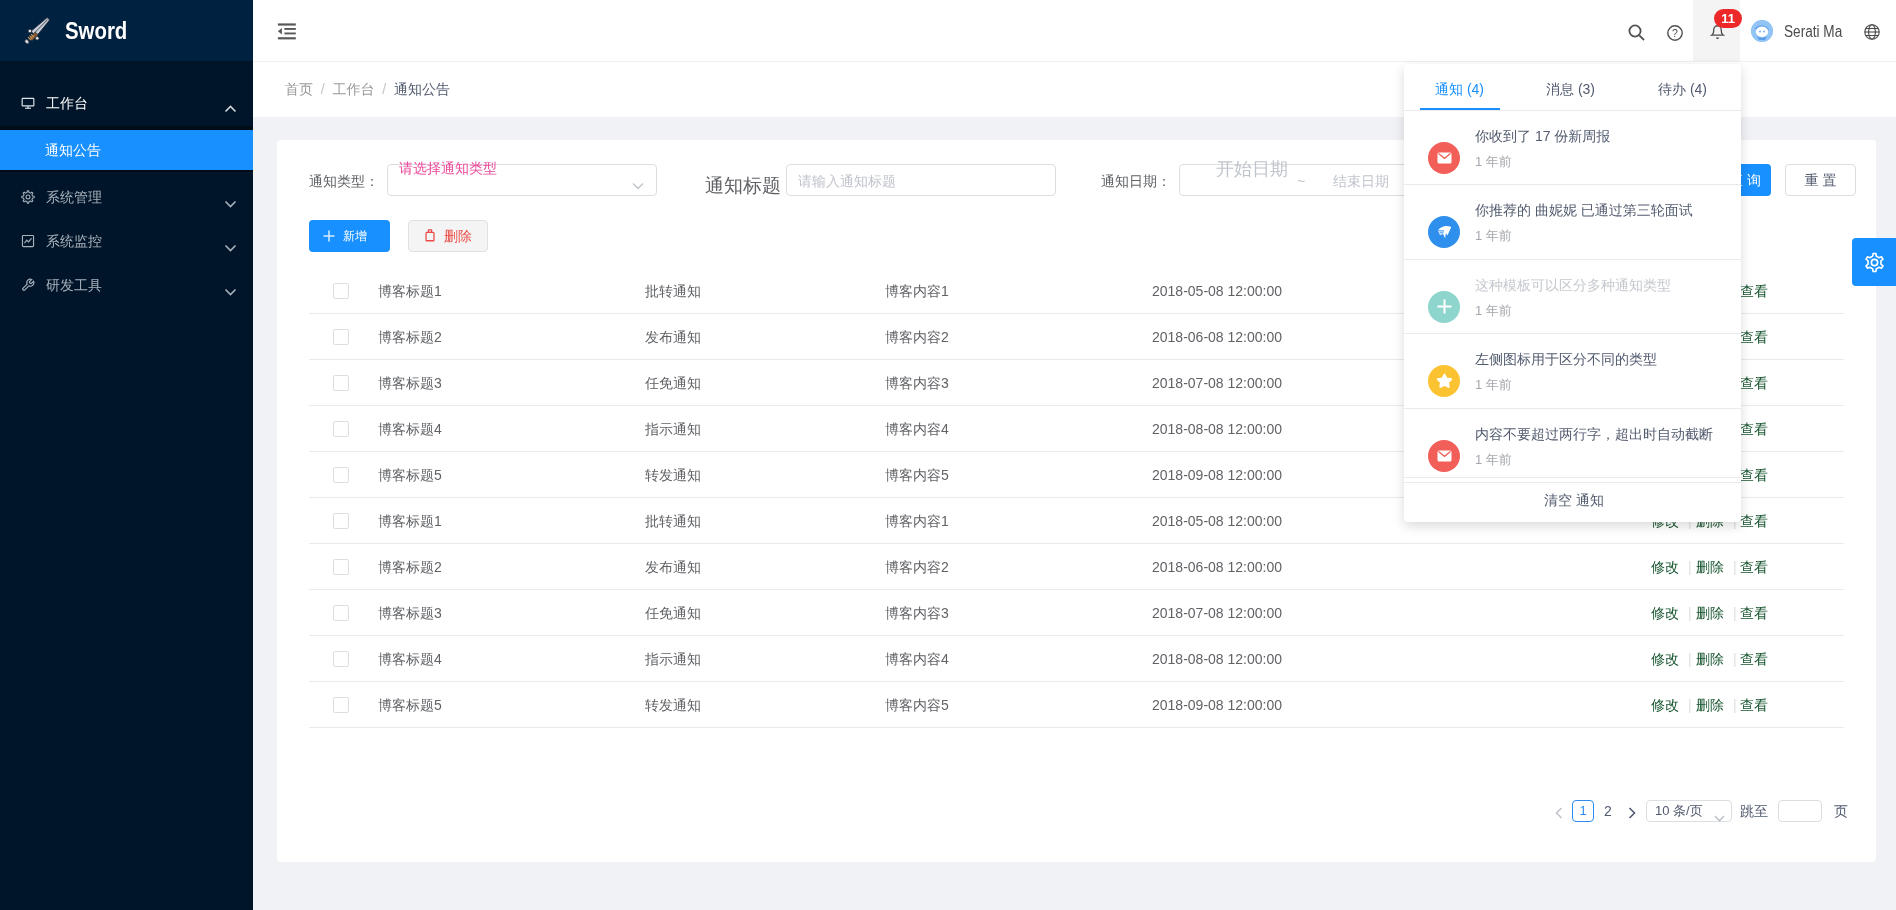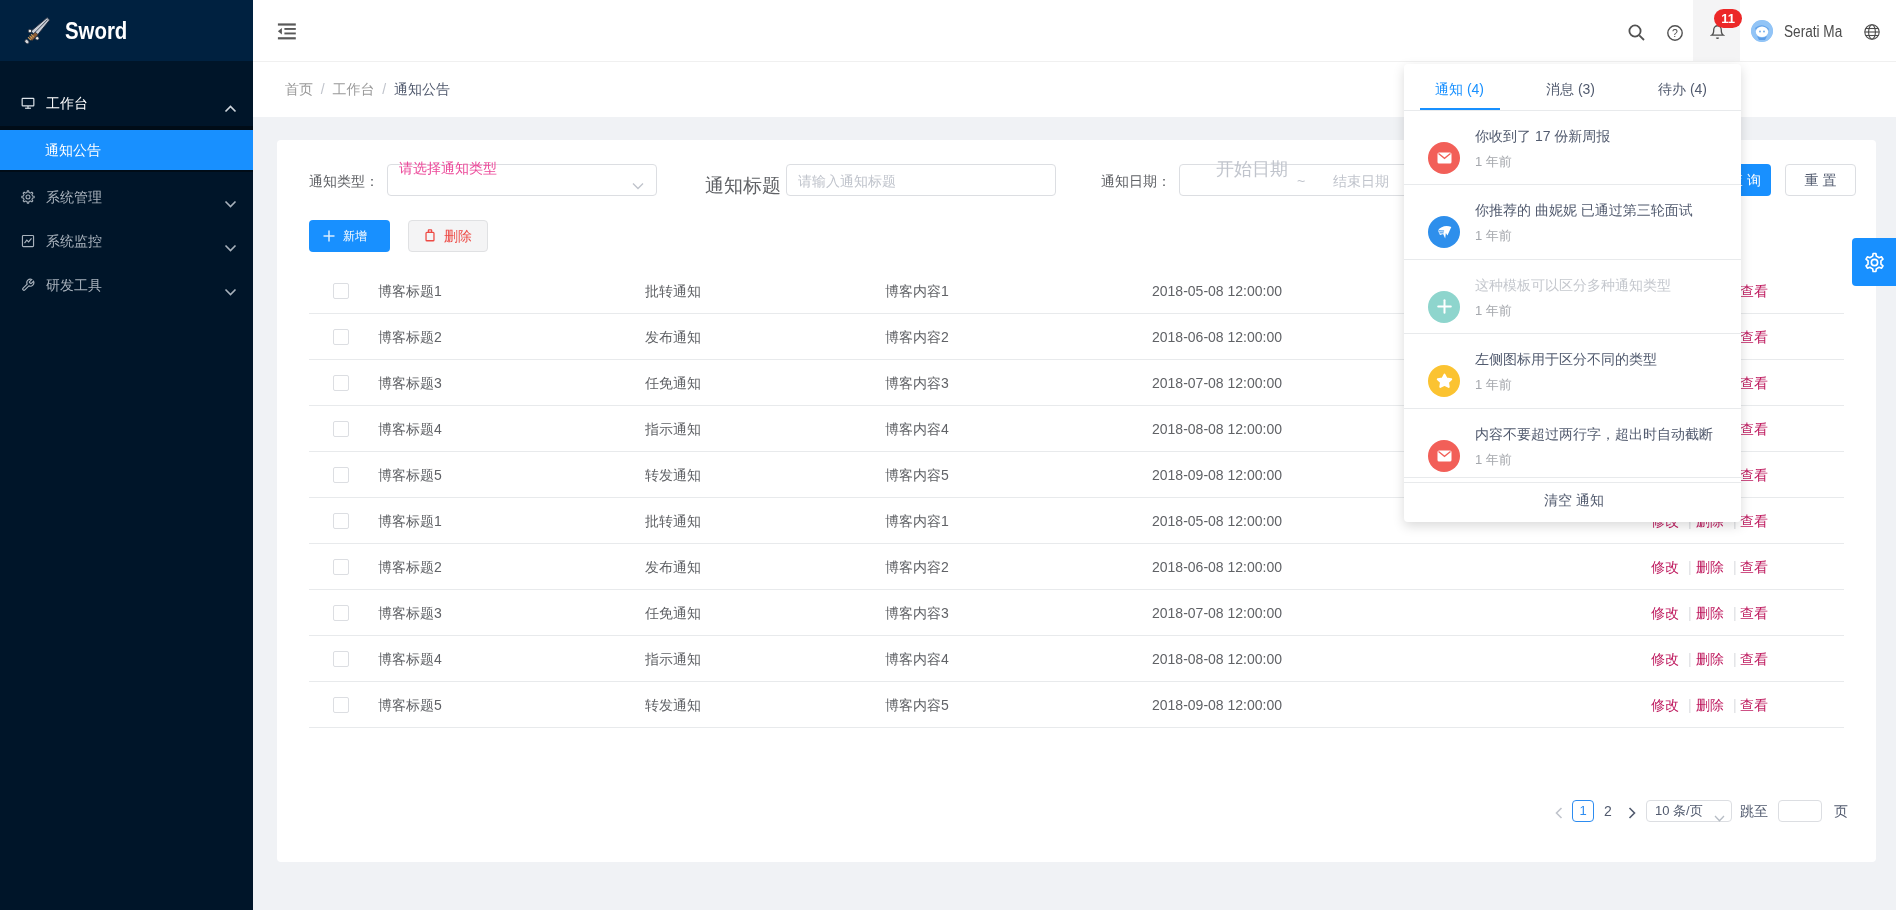--- a/index.html
+++ b/index.html
@@ -4,21 +4,21 @@
 <style>
   html,body{margin:0;padding:0;}
   body{font-family:"Liberation Sans",sans-serif;width:1896px;height:910px;overflow:hidden;background:#fff;}
   #app{position:relative;width:1896px;height:910px;overflow:hidden;}
   .abs{position:absolute;}
   .cjk{white-space:nowrap;}
   .thead{position:relative;height:45px;background:#fafafa;border-bottom:1px solid #e8eaec;font-size:14px;font-weight:bold;color:#3c4353;border-radius:4px 4px 0 0;}
   .trow{position:relative;height:45px;border-bottom:1px solid #e8eaec;font-size:14px;color:#606266;}
   .c{position:absolute;top:50%;transform:translateY(-50%);white-space:nowrap;line-height:16px;}
   .cb{position:absolute;left:24px;top:15px;width:14px;height:14px;border:1px solid #dcdee2;border-radius:2px;background:#fff;}
-  .lk{color:#be185d;}
+  .lk{color:#14532d;}
   .sep{color:#dcdee2;}
   .nrow{position:relative;height:73.4px;border-bottom:1px solid #e8eaec;}
   .nrow:last-of-type{border-bottom:none;}
   .nic{position:absolute;left:24px;top:31px;width:32px;height:32px;border-radius:50%;display:flex;align-items:center;justify-content:center;}
   .nt1{position:absolute;left:71px;top:18px;font-size:14px;color:#515a6e;white-space:nowrap;line-height:15px;}
   .nt2{position:absolute;left:71px;top:44px;font-size:13px;color:#a5a8ad;white-space:nowrap;line-height:14px;}
 </style>
 </head>
 <body>
 <div id="app">

